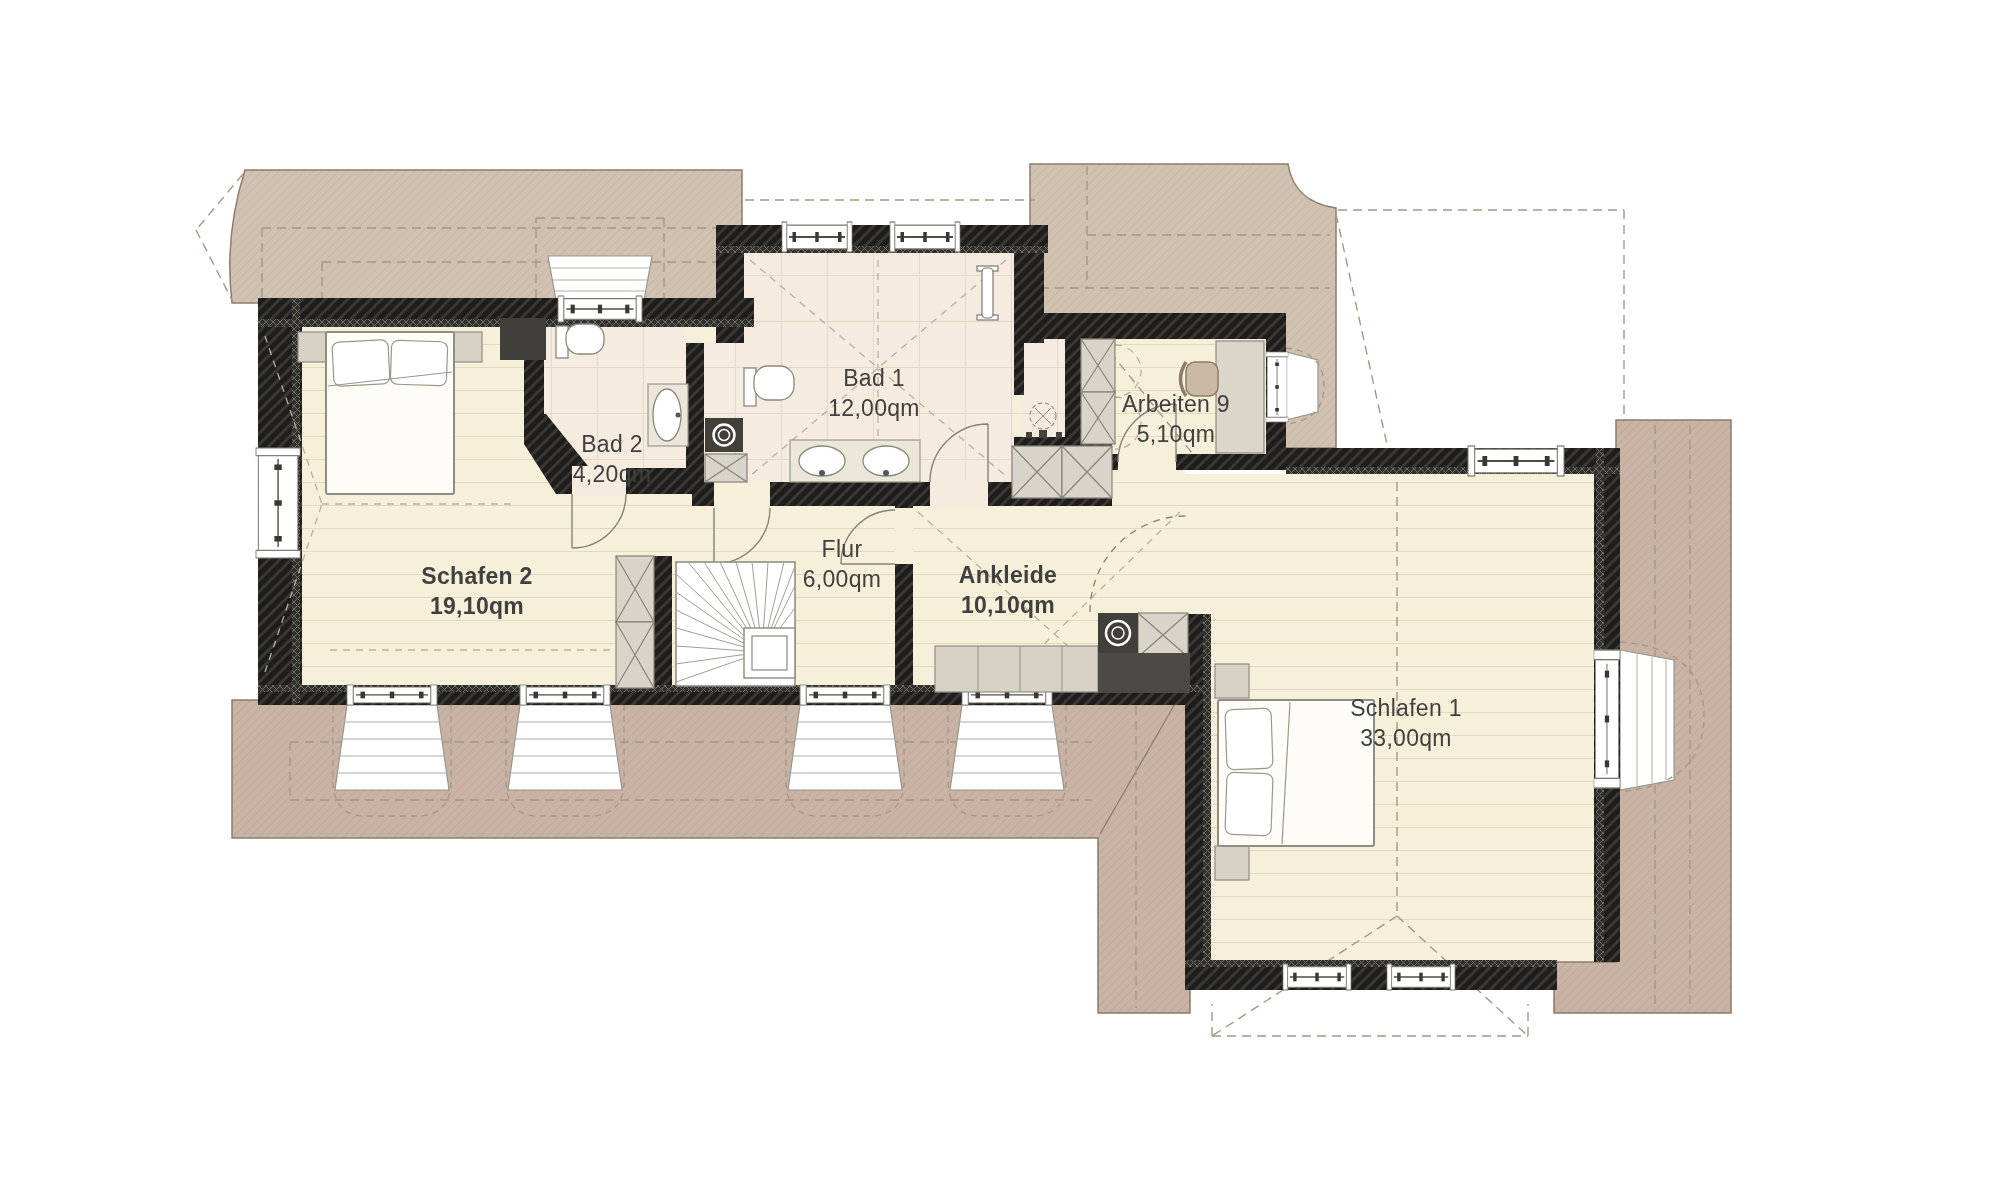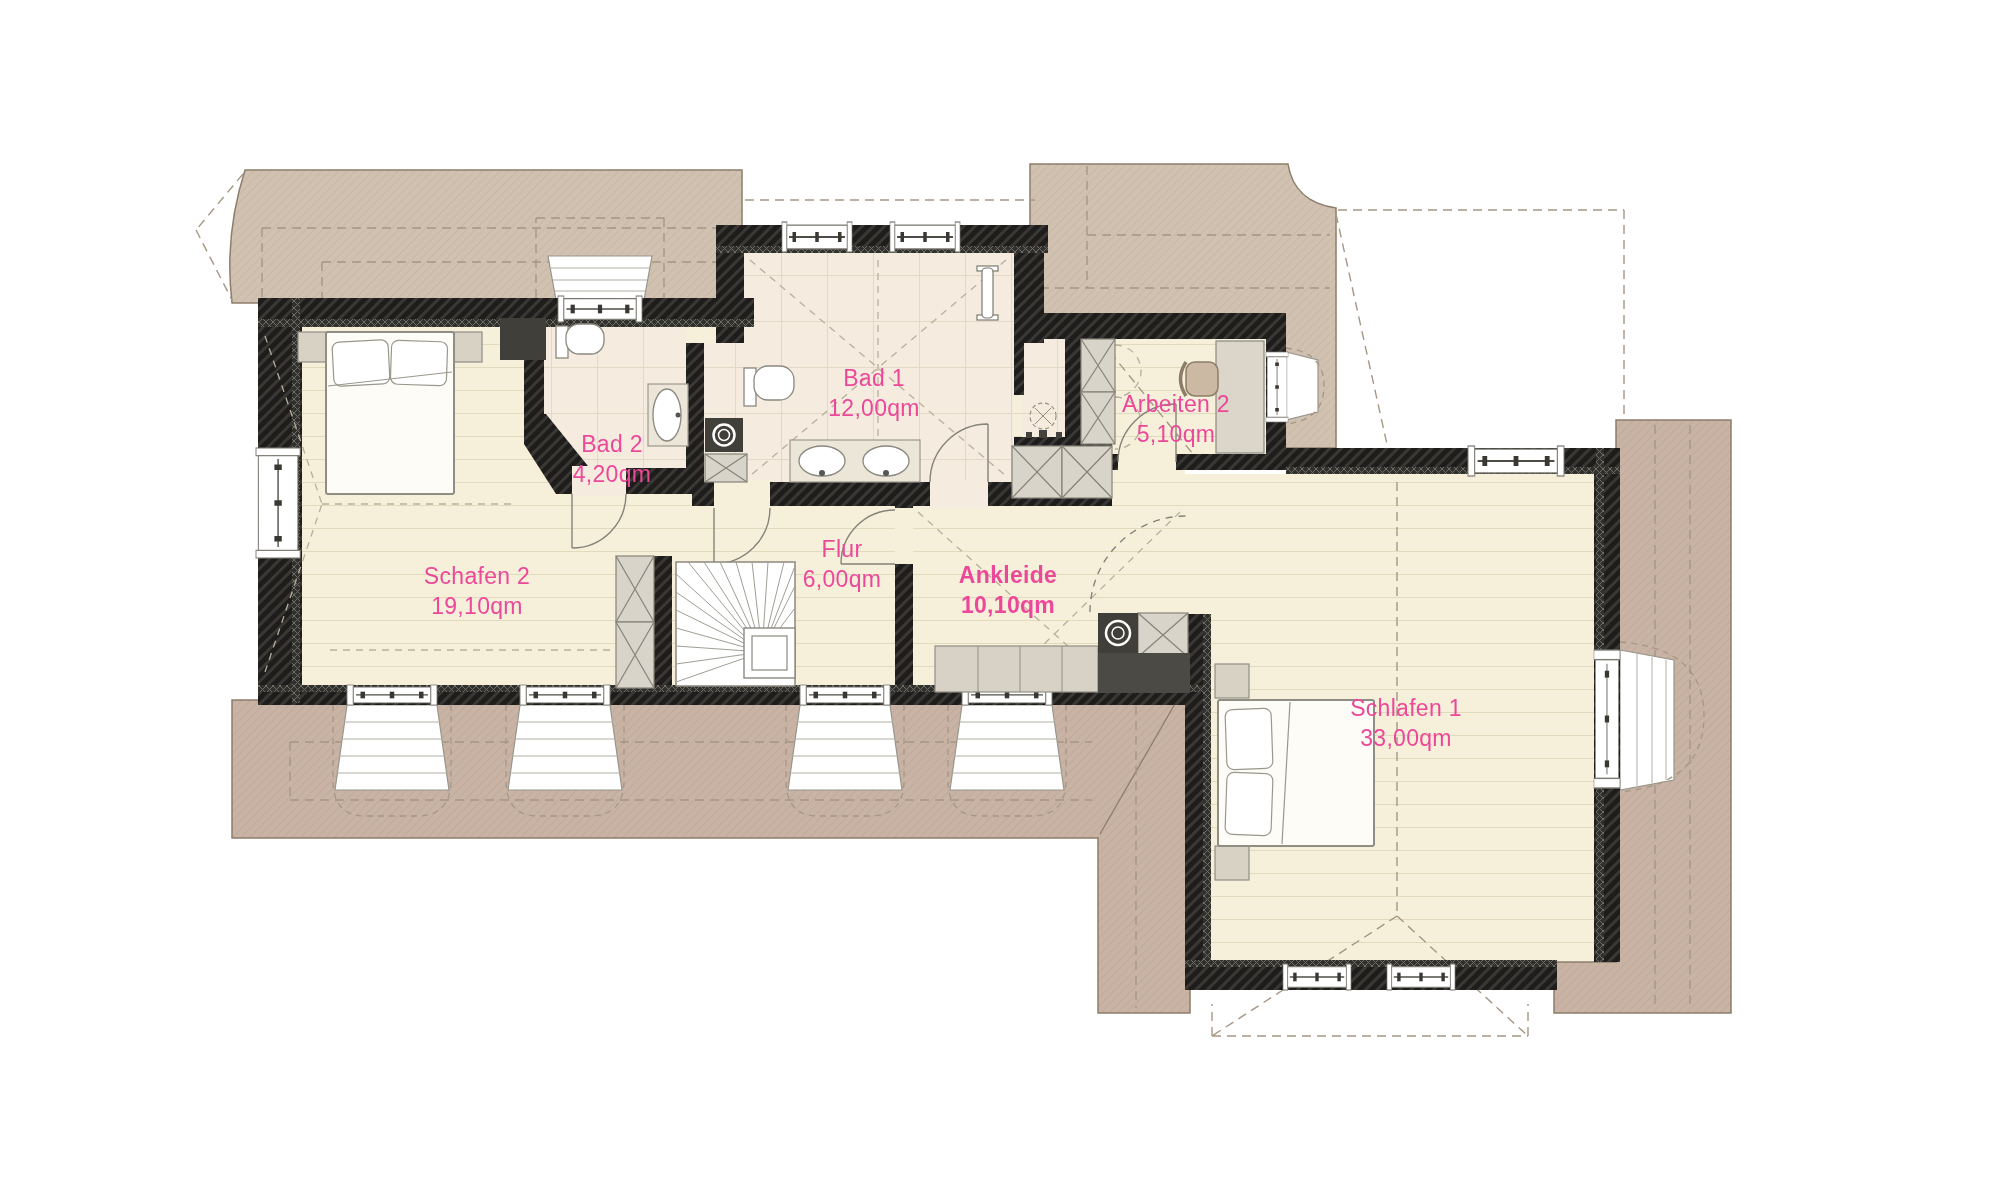--- a/index.html
+++ b/index.html
@@ -1,20 +1,20 @@
 <!DOCTYPE html>
 <html><head>
 <meta charset="utf-8">
 <style>
   html,body{margin:0;padding:0;background:#ffffff;}
   .plan{position:relative;width:2000px;height:1188px;background:#ffffff;overflow:hidden;
         font-family:"Liberation Sans",sans-serif;}
   .plan svg{position:absolute;left:0;top:0;}
   .room-label{position:absolute;transform:translate(-50%,-50%);text-align:center;
-      font-size:23px;line-height:1.3;color:#ec4899;white-space:nowrap;letter-spacing:.3px;}
+      font-size:23px;line-height:1.3;color:#404040;white-space:nowrap;letter-spacing:.3px;}
 </style>
 </head>
 <body>
 
 <div class="plan">
 
 <svg width="2000" height="1188" viewBox="0 0 2000 1188">
 <defs>
   <pattern id="hatch" width="8" height="8" patternUnits="userSpaceOnUse" patternTransform="rotate(45)">
     <rect width="8" height="8" fill="#1e1d1b"></rect>
@@ -317,34 +317,34 @@
     <rect x="1215" y="664" width="34" height="34" fill="#d8d2c4" stroke="#908e85" stroke-width="1.2"></rect>
     <rect x="1215" y="846" width="34" height="34" fill="#d8d2c4" stroke="#908e85" stroke-width="1.2"></rect>
     <rect x="1218" y="700" width="156" height="146" rx="2" fill="#fdfcf7" stroke="#8f8d84" stroke-width="2"></rect>
     <rect x="1226" y="709" width="46" height="60" rx="7" fill="#fff" stroke="#9a988c" stroke-width="1.2" transform="rotate(-2 1249 739)"></rect>
     <rect x="1226" y="773" width="46" height="62" rx="7" fill="#fff" stroke="#9a988c" stroke-width="1.2" transform="rotate(2 1249 804)"></rect>
     <path d="M1290,702 L1282,844" stroke="#9a988c" stroke-width="1.2" fill="none"></path>
   </g>
 </g>
 </svg>
 
-<div class="room-label" style="left:477px;top:592px;">
+<div class="room-label" style="left:477px;top:592px;font-weight:bold;">
   <div>Schafen 2</div>
   <div>19,10qm</div>
 </div>
 <div class="room-label" style="left:612px;top:424px;margin-top:36px;">
   <div>Bad 2</div>
   <div>4,20qm</div>
 </div>
 <div class="room-label" style="left:874px;top:394px;">
   <div>Bad 1</div>
   <div>12,00qm</div>
 </div>
 <div class="room-label" style="left:1176px;top:420px;">
-  <div>Arbeiten 2</div>
+  <div>Arbeiten 9</div>
   <div>5,10qm</div>
 </div>
 <div class="room-label" style="left:842px;top:565px;">
   <div>Flur</div>
   <div>6,00qm</div>
 </div>
 <div class="room-label" style="left:1008px;top:591px;font-weight:bold;">
   <div>Ankleide</div>
   <div>10,10qm</div>
 </div>

